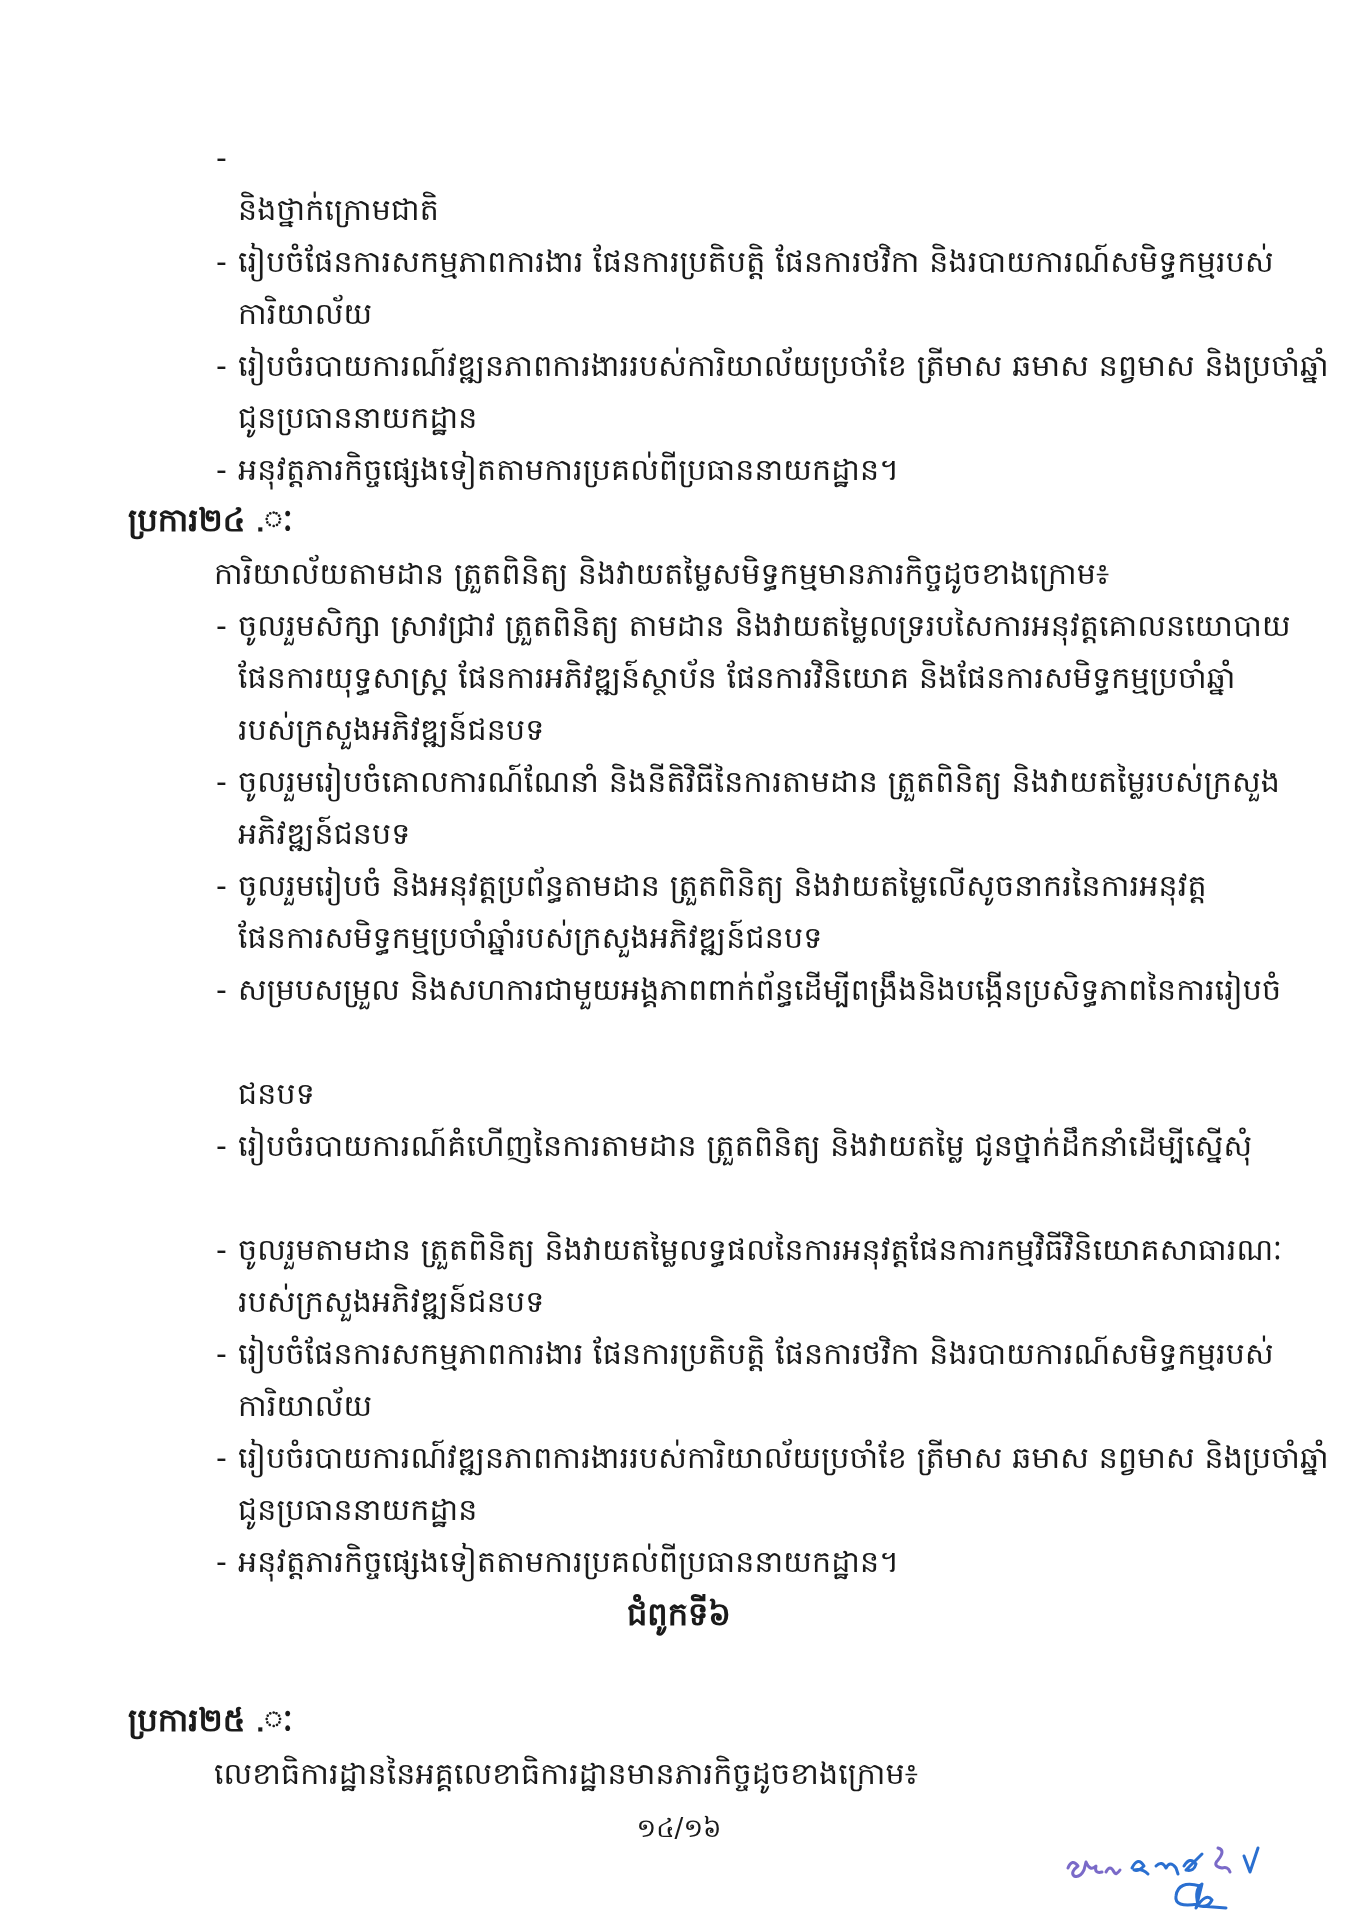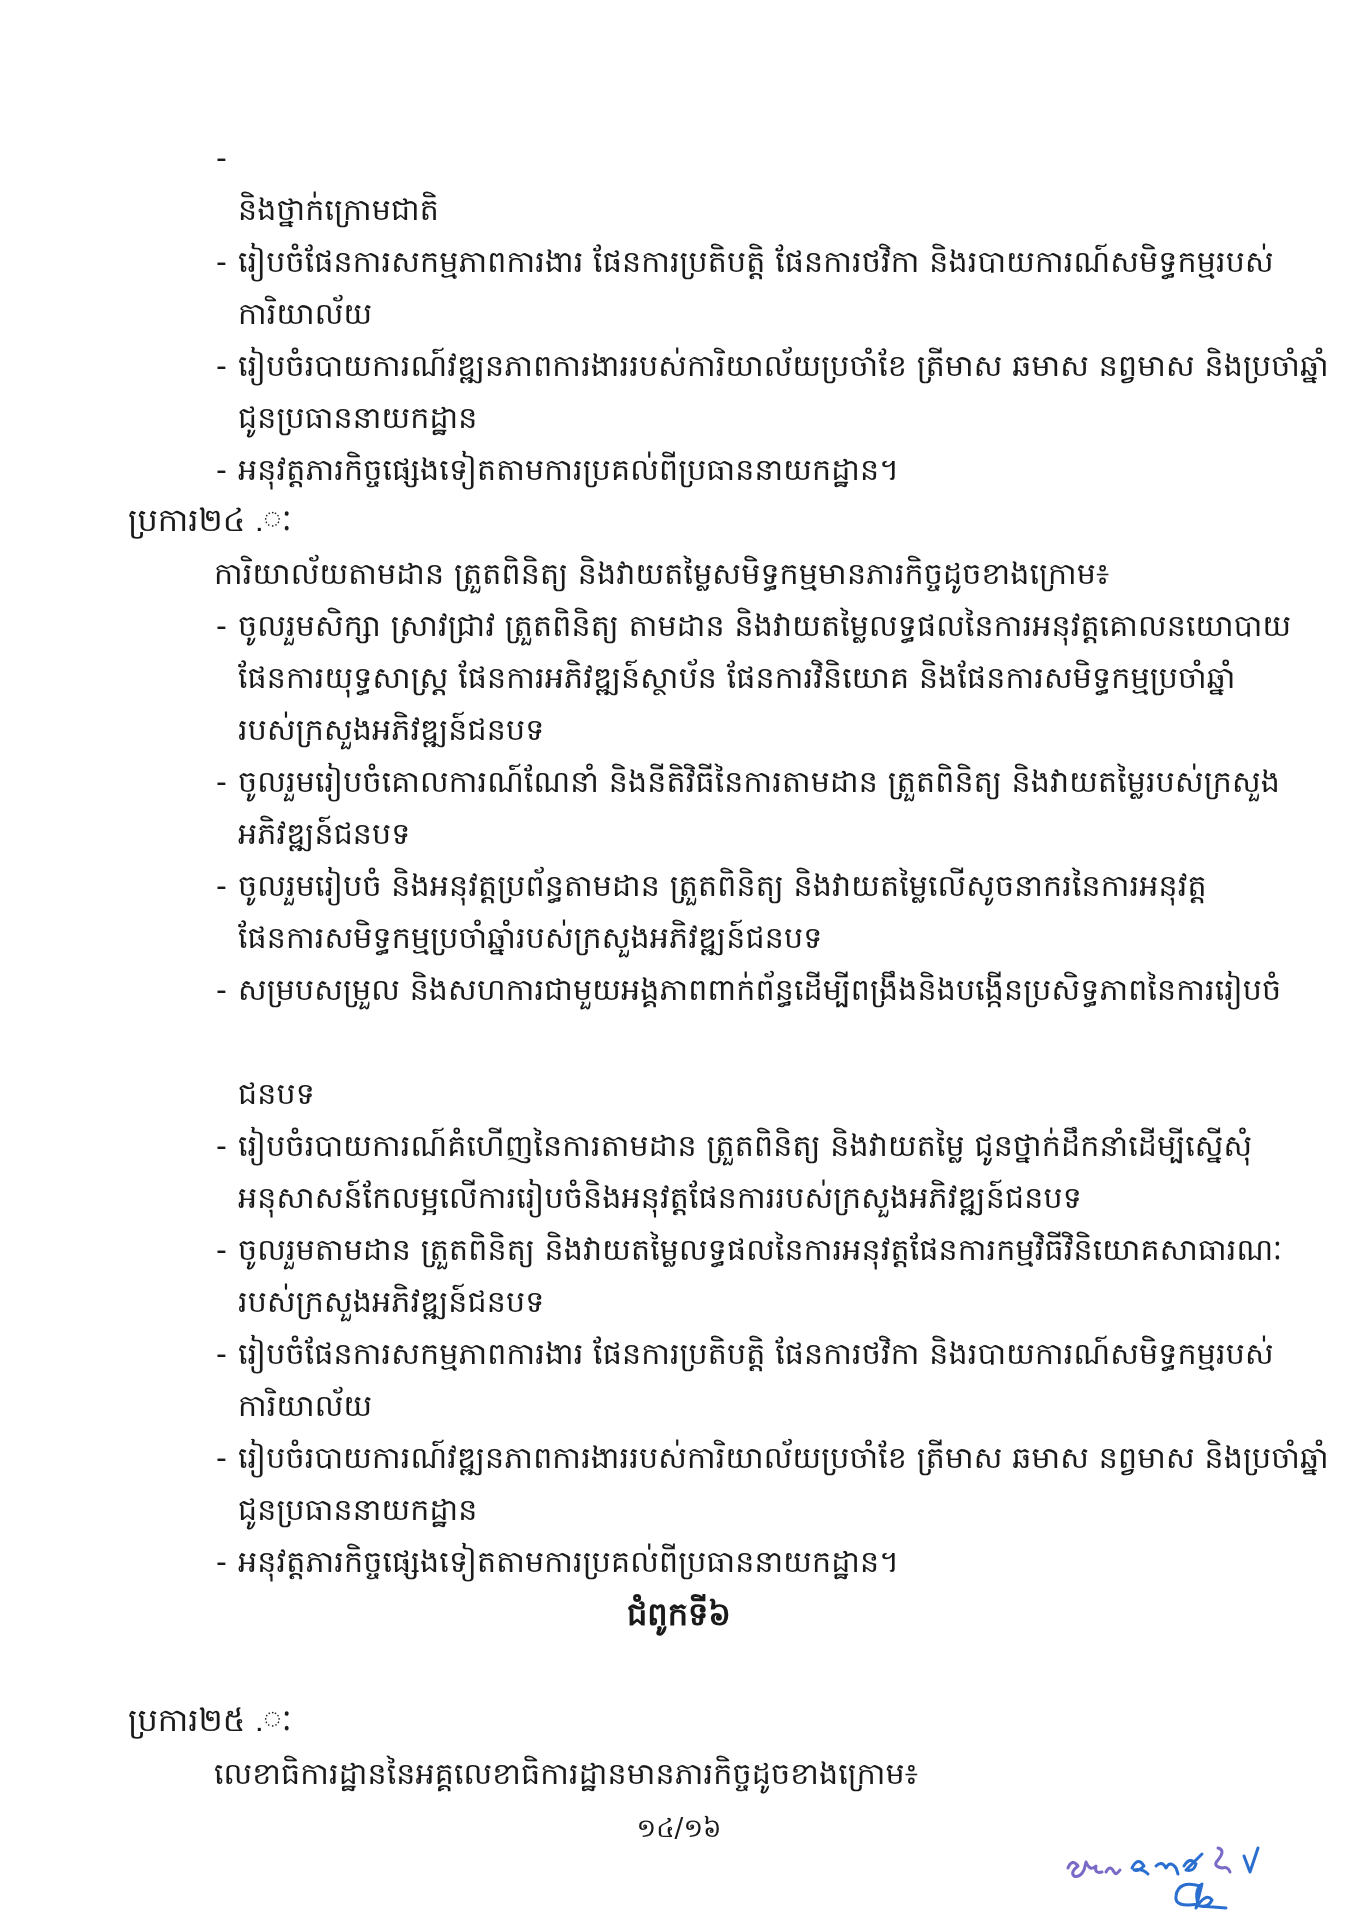--- a/index.html
+++ b/index.html
@@ -3,21 +3,21 @@
 <meta charset="utf-8">
 <style>
   html, body { margin: 0; padding: 0; background: #ffffff; }
   body { width: 1358px; height: 1920px; position: relative; overflow: hidden;
          font-family: "DejaVu Sans", "Liberation Sans", sans-serif; color: #1a1a1a; }
   .page { position: absolute; left: 0; top: 0; width: 1358px; height: 1920px; }
   .line { position: absolute; font-size: 30px; line-height: 52px; white-space: nowrap; letter-spacing: 0.2px; }
   .dash { position: absolute; left: 216px; font-size: 30px; line-height: 52px; }
   .body-text { left: 238px; }
   .intro { left: 214px; text-align: center; }
-  .article-heading { position: absolute; left: 128px; font-size: 32px; line-height: 52px; font-weight: normal; }
+  .article-heading { position: absolute; left: 128px; font-size: 32px; line-height: 52px; font-weight: bold; }
   .center { position: absolute; left: 0; width: 1358px; text-align: center; font-weight: bold; font-size: 32px; line-height: 52px; }
   .page-number { position: absolute; left: 0; width: 1358px; text-align: center; font-size: 26px; line-height: 40px; }
   .signature { position: absolute; left: 1060px; top: 1838px; width: 260px; height: 80px; }
 </style>
 </head>
 <body>
 
 <div class="page">
 
   <span class="dash" style="top:132px">-</span>
@@ -31,39 +31,38 @@
   <div class="line body-text" style="top:340px">រៀបចំរបាយការណ៍វឌ្ឍនភាពការងាររបស់ការិយាល័យប្រចាំខែ ត្រីមាស ឆមាស នព្វមាស និងប្រចាំឆ្នាំ</div>
   <div class="line body-text" style="top:392px">ជូនប្រធាននាយកដ្ឋាន</div>
 
   <span class="dash" style="top:444px">-</span>
   <div class="line body-text" style="top:444px">អនុវត្តភារកិច្ចផ្សេងទៀតតាមការប្រគល់ពីប្រធាននាយកដ្ឋាន។</div>
 
   <div class="article-heading" style="top:494px">ប្រការ២៤ .ៈ</div>
   <div class="line intro" style="top:548px">ការិយាល័យតាមដាន ត្រួតពិនិត្យ និងវាយតម្លៃសមិទ្ធកម្មមានភារកិច្ចដូចខាងក្រោម៖</div>
 
   <span class="dash" style="top:600px">-</span>
-  <div class="line body-text" style="top:600px">ចូលរួមសិក្សា ស្រាវជ្រាវ ត្រួតពិនិត្យ តាមដាន និងវាយតម្លៃលទ្ធផលនៃការអនុវត្តគោលនយោបាយ</div>
+  <div class="line body-text" style="top:600px">ចូលរួមសិក្សា ស្រាវជ្រាវ ត្រួតពិនិត្យ តាមដាន និងវាយតម្លៃលទ្ររបសៃការអនុវត្តគោលនយោបាយ</div>
   <div class="line body-text" style="top:652px">ផែនការយុទ្ធសាស្ត្រ ផែនការអភិវឌ្ឍន៍ស្ថាប័ន ផែនការវិនិយោគ និងផែនការសមិទ្ធកម្មប្រចាំឆ្នាំ</div>
   <div class="line body-text" style="top:704px">របស់ក្រសួងអភិវឌ្ឍន៍ជនបទ</div>
 
   <span class="dash" style="top:756px">-</span>
   <div class="line body-text" style="top:756px">ចូលរួមរៀបចំគោលការណ៍ណែនាំ និងនីតិវិធីនៃការតាមដាន ត្រួតពិនិត្យ និងវាយតម្លៃរបស់ក្រសួង</div>
   <div class="line body-text" style="top:808px">អភិវឌ្ឍន៍ជនបទ</div>
 
   <span class="dash" style="top:860px">-</span>
   <div class="line body-text" style="top:912px">ផែនការសមិទ្ធកម្មប្រចាំឆ្នាំរបស់ក្រសួងអភិវឌ្ឍន៍ជនបទ</div>
   <div class="line body-text" style="top:860px">ចូលរួមរៀបចំ និងអនុវត្តប្រព័ន្ធតាមដាន ត្រួតពិនិត្យ និងវាយតម្លៃលើសូចនាករនៃការអនុវត្ត</div>
 
   <span class="dash" style="top:964px">-</span>
   <div class="line body-text" style="top:964px">សម្របសម្រួល និងសហការជាមួយអង្គភាពពាក់ព័ន្ធដើម្បីពង្រឹងនិងបង្កើនប្រសិទ្ធភាពនៃការរៀបចំ</div>
   <div class="line body-text" style="top:1068px">ជនបទ</div>
 
   <span class="dash" style="top:1120px">-</span>
   <div class="line body-text" style="top:1120px">រៀបចំរបាយការណ៍គំហើញនៃការតាមដាន ត្រួតពិនិត្យ និងវាយតម្លៃ ជូនថ្នាក់ដឹកនាំដើម្បីស្នើសុំ</div>
-  <div class="line body-text" style="top:1172px">អនុសាសន៍កែលម្អលើការរៀបចំនិងអនុវត្តផែនការរបស់ក្រសួងអភិវឌ្ឍន៍ជនបទ</div>
 
   <span class="dash" style="top:1224px">-</span>
   <div class="line body-text" style="top:1224px">ចូលរួមតាមដាន ត្រួតពិនិត្យ និងវាយតម្លៃលទ្ធផលនៃការអនុវត្តផែនការកម្មវិធីវិនិយោគសាធារណៈ</div>
   <div class="line body-text" style="top:1276px">របស់ក្រសួងអភិវឌ្ឍន៍ជនបទ</div>
 
   <span class="dash" style="top:1328px">-</span>
   <div class="line body-text" style="top:1328px">រៀបចំផែនការសកម្មភាពការងារ ផែនការប្រតិបត្តិ ផែនការថវិកា និងរបាយការណ៍សមិទ្ធកម្មរបស់</div>
   <div class="line body-text" style="top:1380px">ការិយាល័យ</div>
 
   <span class="dash" style="top:1432px">-</span>

